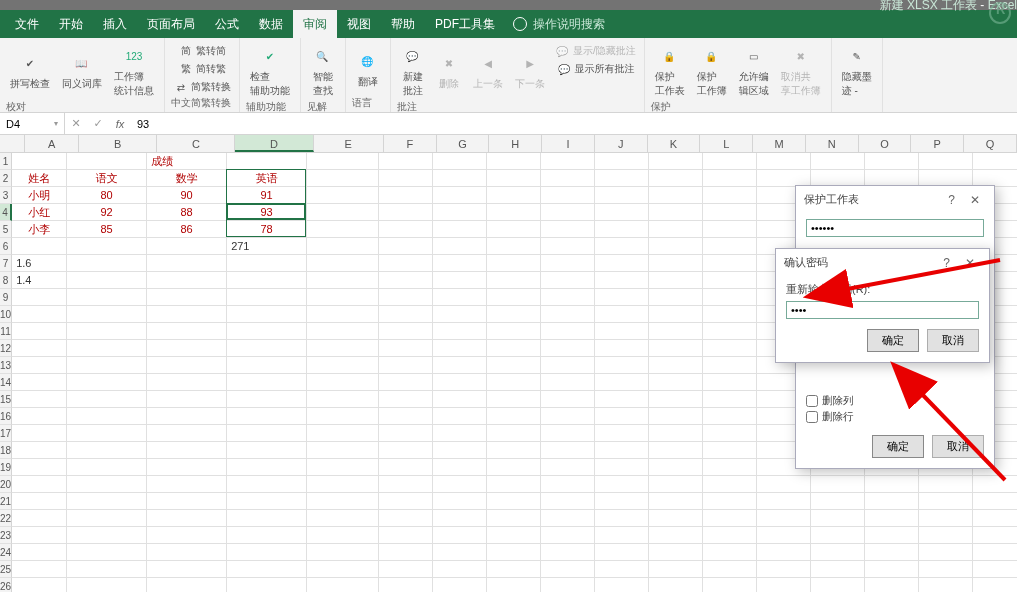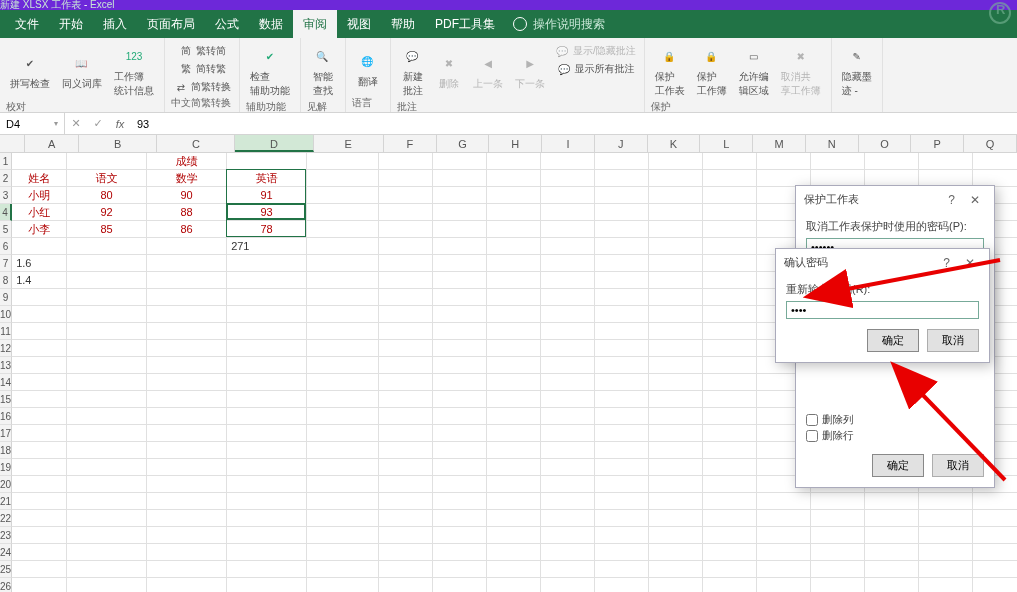--- a/index.html
+++ b/index.html
@@ -1,18 +1,18 @@
 <!DOCTYPE html>
 <html><head>
 <meta charset="utf-8">
 <style>
 * { box-sizing: border-box; margin: 0; padding: 0; font-family: "Microsoft YaHei", sans-serif; }
 body { width: 1017px; height: 592px; overflow: hidden; background: #fff; position: relative; }
 
-.titlebar { height: 10px; background: #6d28d9; color: #fff; font-size: 10px; text-align: left; line-height: 10px; }
+.titlebar { height: 10px; background: #737373; color: #fff; font-size: 12px; text-align: right; line-height: 10px; }
 .titlebar span { color: #c8e6d6; }
 
 .menubar { height: 28px; background: #217346; display: flex; align-items: center; padding-left: 5px; }
 .menubar .item { color: #fff; font-size: 12px; padding: 6px 10px; cursor: pointer; }
 .menubar .item.active { background: #f3f3f3; color: #217346; }
 .menubar .search { display: flex; align-items: center; margin-left: 8px; }
 .menubar .search .bulb { width: 14px; height: 14px; border: 1.5px solid #fff; border-radius: 50%; position: relative; }
 .menubar .search span { color: #c8e6d6; font-size: 12px; margin-left: 6px; }
 
 .ribbon { height: 75px; background: #f3f3f3; border-bottom: 1px solid #d4d4d4; display: flex; }
@@ -289,21 +289,21 @@
         <div class="row-h">22</div>
         <div class="row-h">23</div>
         <div class="row-h">24</div>
         <div class="row-h">25</div>
         <div class="row-h">26</div>
       </div>
     <div class="cells" id="cells">
         <div class="row">
           <div class="cell" style="width: 55px;"></div>
           <div class="cell" style="width: 80px;"></div>
-          <div class="cell red center" style="width: 80px; text-align: center;">成绩</div>
+          <div class="cell red center" style="width: 80px; text-align: left;">成绩</div>
           <div class="cell" style="width: 80px;"></div>
           <div class="cell" style="width: 72px;"></div>
           <div class="cell" style="width: 54px;"></div>
           <div class="cell" style="width: 54px;"></div>
           <div class="cell" style="width: 54px;"></div>
           <div class="cell" style="width: 54px;"></div>
           <div class="cell" style="width: 54px;"></div>
           <div class="cell" style="width: 54px;"></div>
           <div class="cell" style="width: 54px;"></div>
           <div class="cell" style="width: 54px;"></div>
@@ -795,21 +795,20 @@
 
 <div class="dialog" style="left:795px; top:185px; width:200px;">
   <div class="titlerow">
     <span class="dtitle">保护工作表</span>
     <span>
       <span class="tctrl">?</span>
       <span class="tctrl">✕</span>
     </span>
   </div>
   <div class="body">
-    <label>取消工作表保护时使用的密码(P):</label>
     <input type="password" value="******" style="">
     <div class="chklist">
       <div style="height:150px;"></div>
       <div class="chk">
           <input type="checkbox" style="">
           <span>删除列</span>
         </div>
       <div class="chk">
           <input type="checkbox" style="">
           <span>删除行</span>

